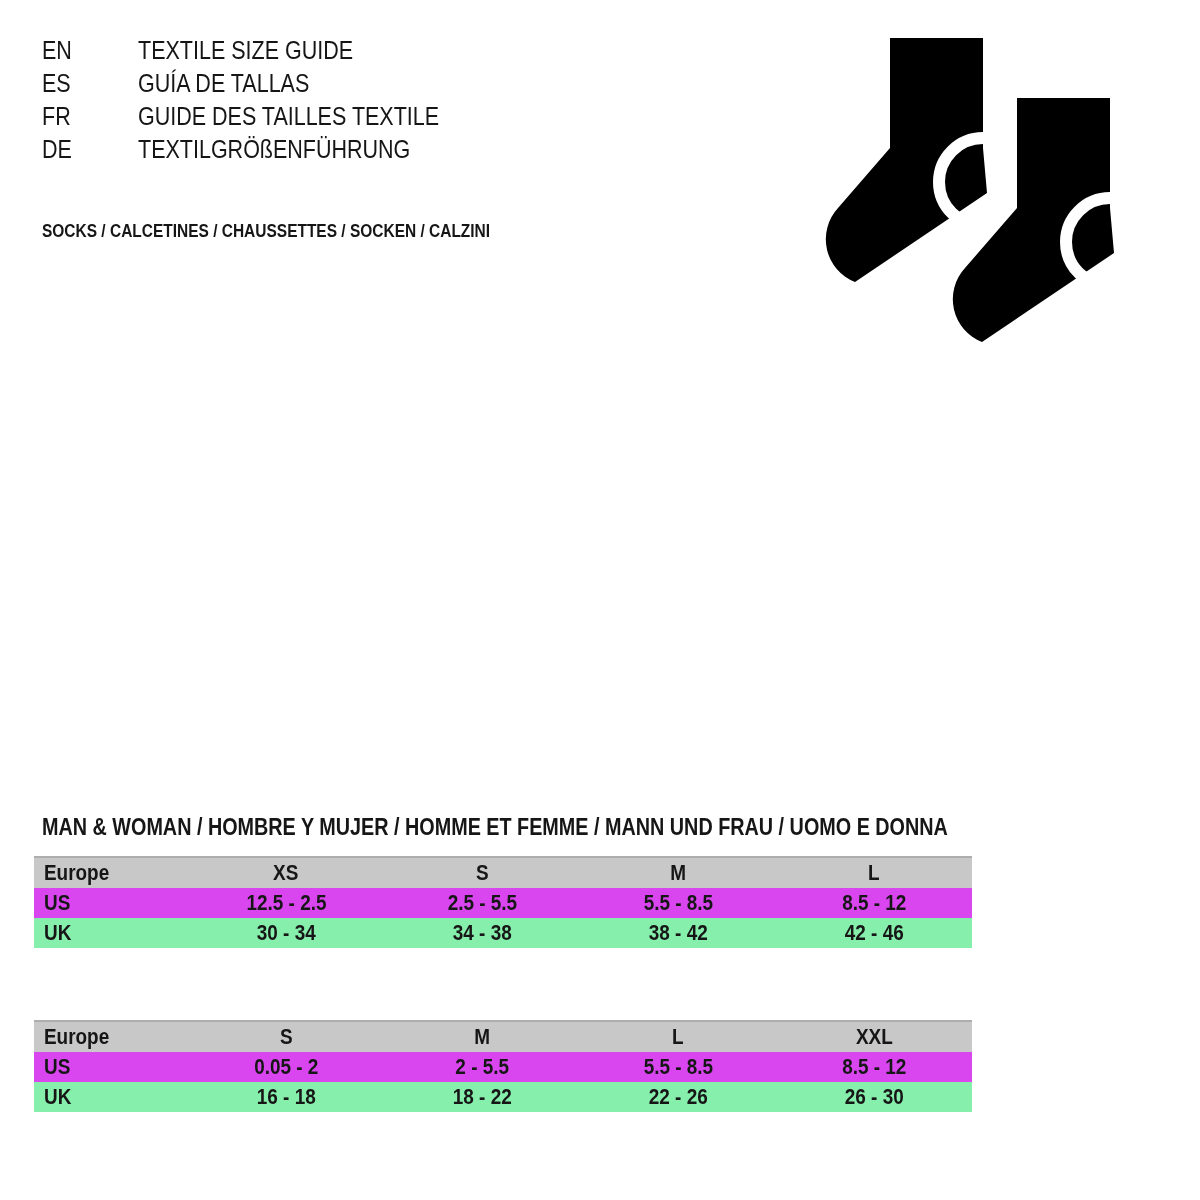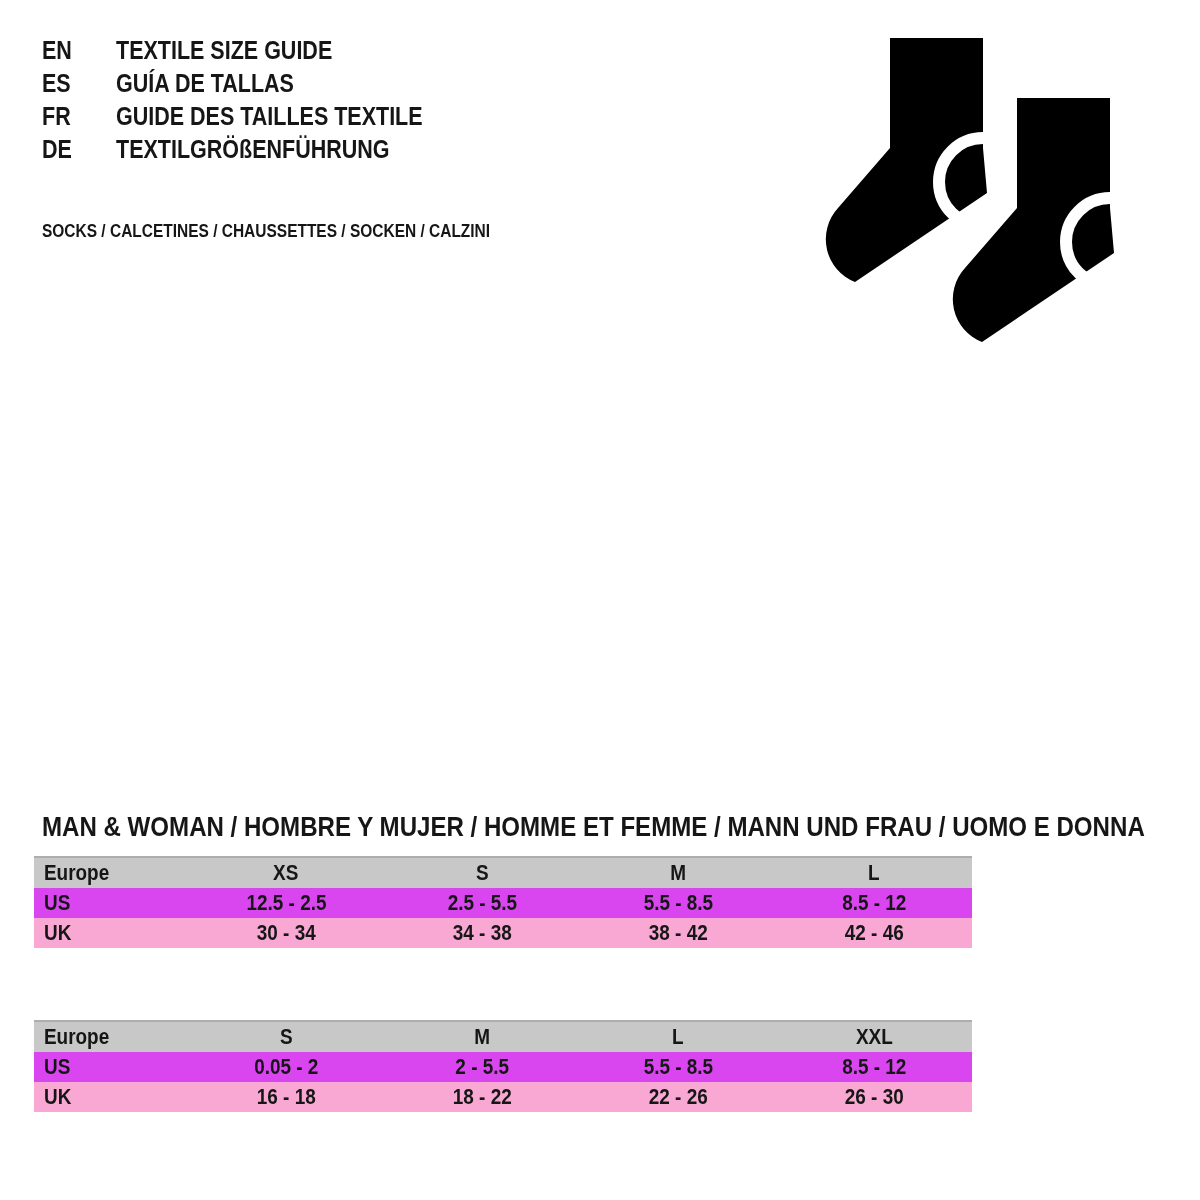--- a/index.html
+++ b/index.html
@@ -10,51 +10,51 @@
     color:#161616;
     overflow:hidden;
     position:relative;
   }
   
   .cx  { display:inline-block; transform:scaleX(0.86); transform-origin:0 50%; white-space:nowrap; }
   .cxc { display:inline-block; transform:scaleX(0.86); transform-origin:50% 50%; white-space:nowrap; }
 
   
   .lang-list { position:absolute; left:42px; top:34px; }
-  .lang-row  { display:flex; line-height:33px; font-size:25px; font-weight:700; }
+  .lang-row  { display:flex; line-height:33px; font-size:25px; font-weight:400;gap:22px; }
   .lang-code { width:74px; flex:0 0 74px; }
 
   
   .category {
     position:absolute; left:42px; top:214px;
     font-size:18px; font-weight:700; line-height:34px;
   }
 
   
   .socks-svg { position:absolute; left:805px; top:28px; width:335px; height:330px; }
 
   
   .size-table { position:absolute; left:34px; width:938px; }
   .size-table.men      { top:815px; }
   .size-table.children { top:1020px; }
-  .tbl-title { font-size:28px; font-weight:700; line-height:24px; margin:0 2px 17px 8px; }
+  .tbl-title { font-size:23px; font-weight:700; line-height:24px; margin:0 2px 17px 8px; }
   .t-row {
     display:grid;
     grid-template-columns:154px 1fr 1fr 1fr 1fr;
     align-items:center;
     font-size:22px; font-weight:700;
   }
   .t-head {
     height:32px;
     background:#c8c8c8;
     border-top:2px solid #aeaeae;
   }
   .t-data { height:30px; }
   .t-data.even { background:#d946ef; }
-  .t-data.odd  { background:#f9a8d4; }
+  .t-data.odd  { background:#86efac; }
   .c0 { text-align:left; padding-left:10px; }
   .cc { text-align:center; }
 </style>
 </head>
 <body>
 
 <div class="lang-list">
   <div class="lang-row">
     <span class="lang-code"><span class="cx">EN</span></span>
     <span class="cx">TEXTILE SIZE GUIDE</span>

